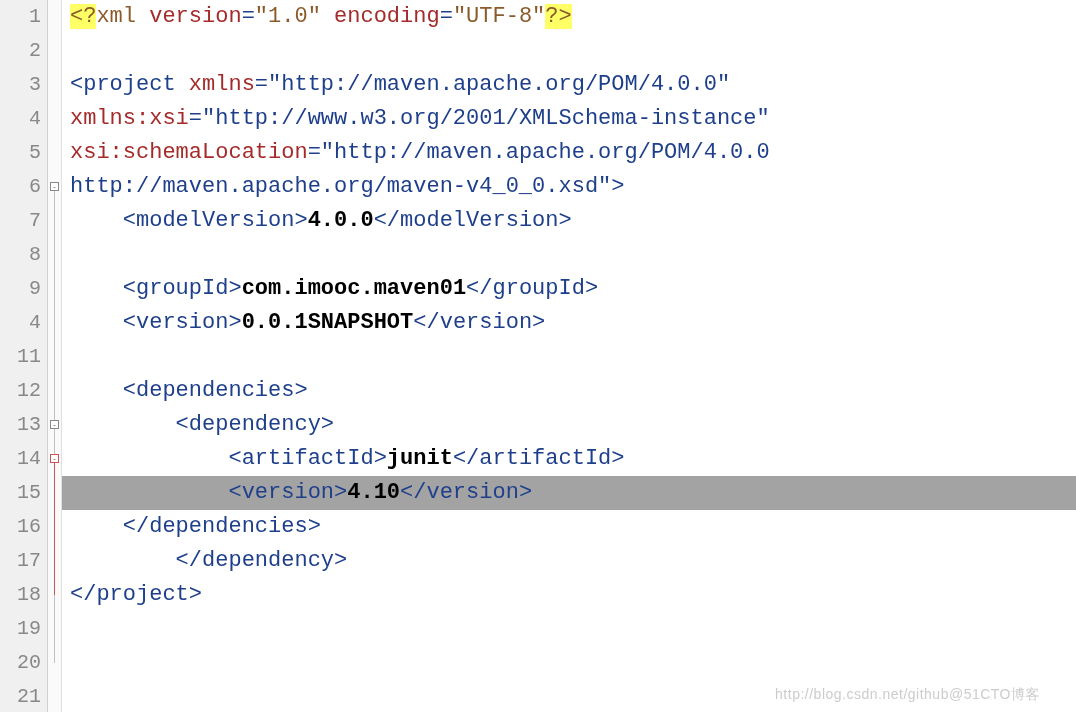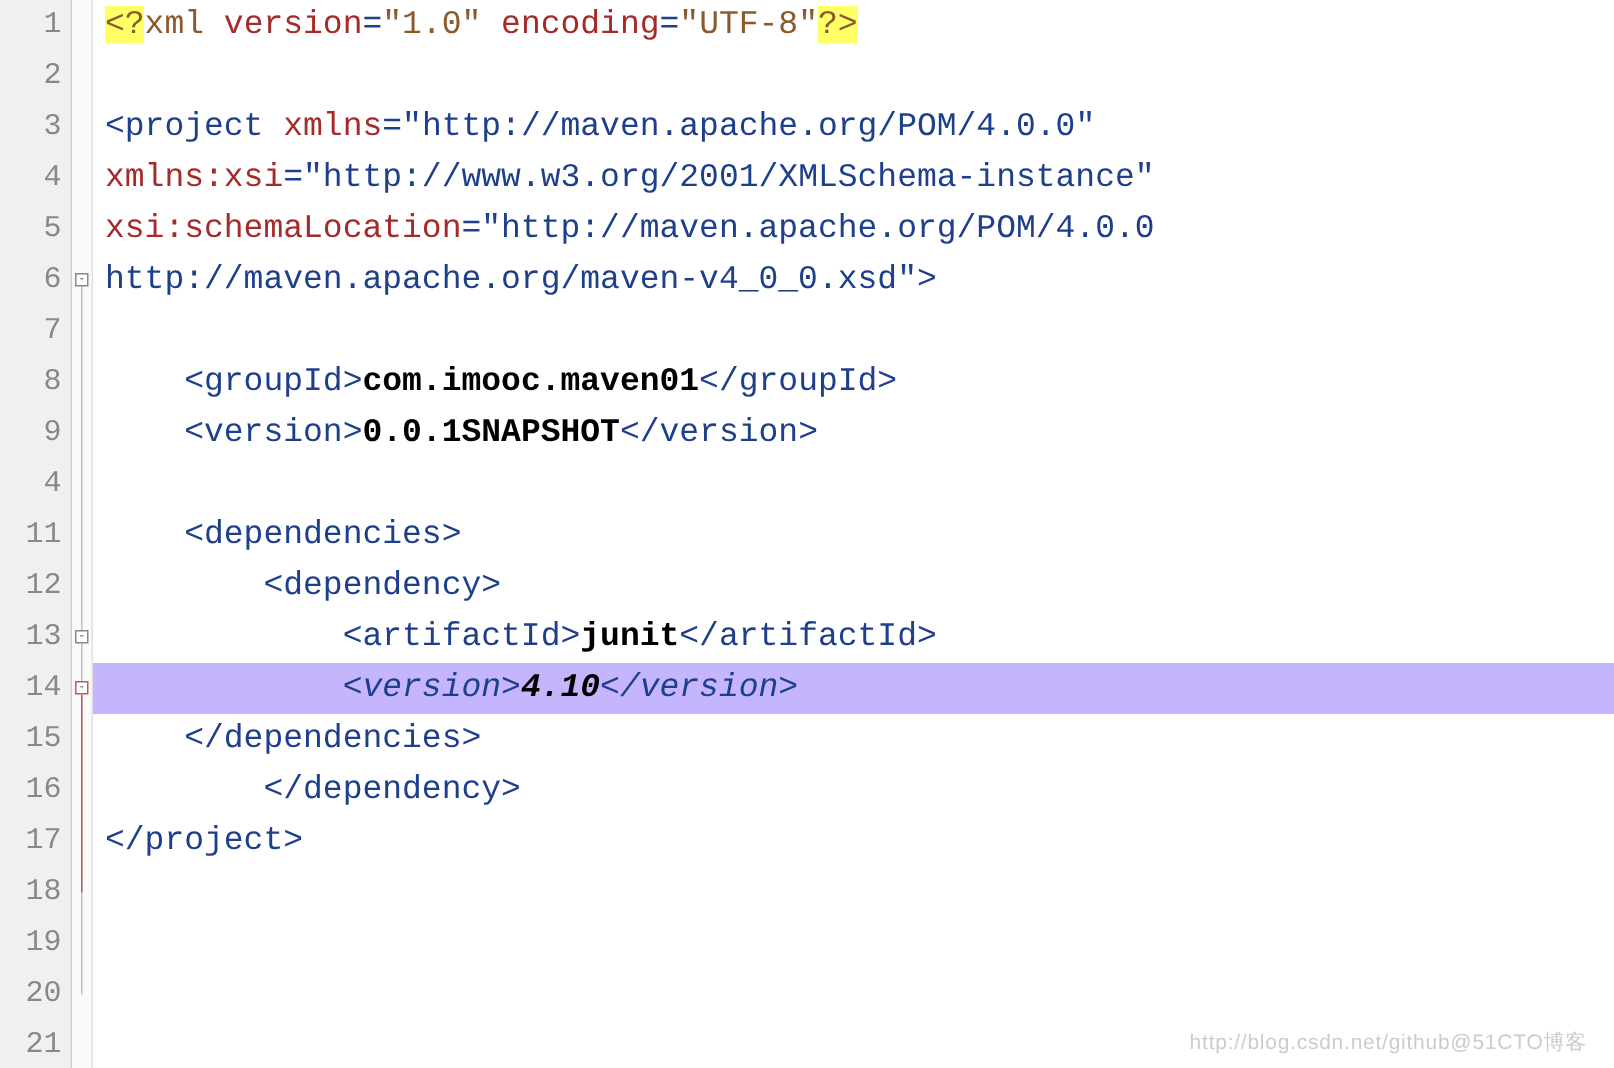--- a/index.html
+++ b/index.html
@@ -59,34 +59,33 @@
     flex: 1;
     position: relative;
   }
   .line {
     height: 34px;
     line-height: 34px;
     padding-left: 8px;
     white-space: pre;
   }
   .line.highlight {
-    background: #c4b5fd;
-    font-style: italic;
+    background: #a3a3a3;
   }
   .xml-decl { color: #8b5a2b; }
   .hl-yellow { background: #ffff66; }
   .tag { color: #1e3f8b; }
   .attr { color: #a52a2a; }
   .val { color: #1e3f8b; }
   .text { color: #000; font-weight: bold; }
   .punct { color: #1e3f8b; }
   .watermark {
     position: absolute;
     bottom: 8px;
-    right: 18px;
+    right: 36px;
     color: #ccc;
     font-size: 14px;
     font-family: Arial, sans-serif;
     letter-spacing: 0.5px;
     margin-top: 14px;
   }
 </style>
 </head>
 <body>
 
@@ -128,20 +127,21 @@
     <div class="line"></div>
 
     <div class="line"><span class="tag">&lt;project </span><span class="attr">xmlns</span><span class="punct">="</span><span class="val">http://maven.apache.org/POM/4.0.0</span><span class="punct">"</span></div>
 
     <div class="line"><span class="attr">xmlns:xsi</span><span class="punct">="</span><span class="val">http://www.w3.org/2001/XMLSchema-instance</span><span class="punct">"</span></div>
 
     <div class="line"><span class="attr">xsi:schemaLocation</span><span class="punct">="</span><span class="val">http://maven.apache.org/POM/4.0.0</span></div>
 
     <div class="line"><span class="val">http://maven.apache.org/maven-v4_0_0.xsd</span><span class="punct">"&gt;</span></div>
 
+    <div class="line"><span class="tag">    &lt;modelVersion&gt;</span><span class="text">4.0.0</span><span class="tag">&lt;/modelVersion&gt;</span></div>
 
     <div class="line"></div>
 
     <div class="line"><span class="tag">    &lt;groupId&gt;</span><span class="text">com.imooc.maven01</span><span class="tag">&lt;/groupId&gt;</span></div>
 
 
     <div class="line"><span class="tag">    &lt;version&gt;</span><span class="text">0.0.1SNAPSHOT</span><span class="tag">&lt;/version&gt;</span></div>
 
     <div class="line"></div>
 

